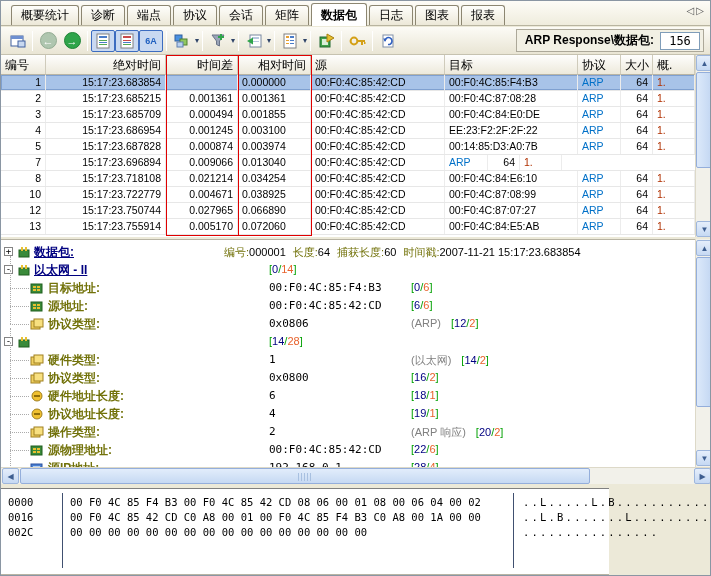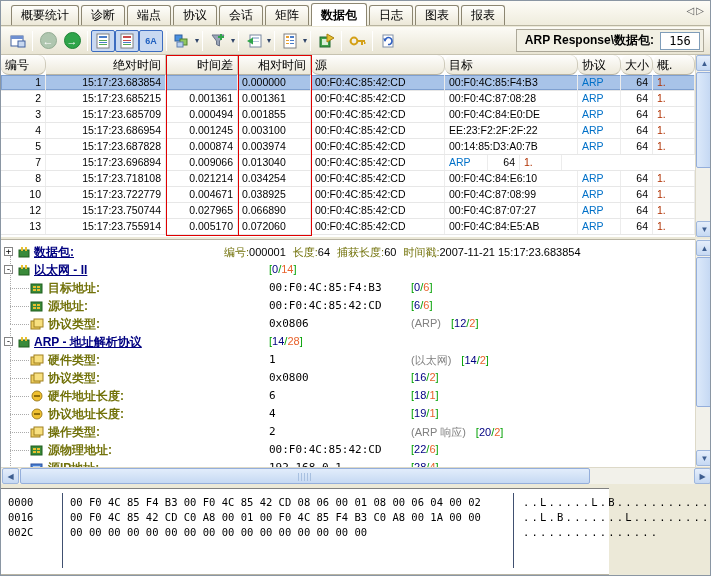--- a/index.html
+++ b/index.html
@@ -47,21 +47,21 @@
       white-space:nowrap;overflow:hidden;color:#000;}
   .c-no{width:45px;text-align:right;}
   .c-abs{width:120px;text-align:right;}
   .c-dt{width:72px;text-align:right;}
   .c-rel{width:73px;text-align:left;}
   .c-src{width:134px;}
   .c-dst{width:133px;}
   .c-pro{width:43px;color:#0070C8;}
   .c-sz{width:32px;text-align:right;}
   .c-sum{width:42px;color:#B03000;}
-  .th.c-no,.th.c-pro,.th.c-sz,.th.c-sum,.th.c-src,.th.c-dst{text-align:left;border-radius:8px;}
+  .th.c-no,.th.c-pro,.th.c-sz,.th.c-sum,.th.c-src,.th.c-dst{text-align:left;}
   #redbox{position:absolute;left:165px;top:0;width:146px;height:181px;
           border:1px solid #E00000;pointer-events:none;z-index:5;}
   #redmid{position:absolute;left:71px;top:0;width:1px;height:100%;background:#E00000;}
 
   
   .vscroll{position:absolute;width:17px;background:#F2F1EA;border-left:1px solid #DDD9C8;}
   .sbtn{position:absolute;left:0;width:17px;height:16px;background:linear-gradient(#E5EEFB,#C6D9F3);
         border:1px solid #9EB6DC;border-radius:2px;color:#3E5E90;font-size:8px;
         display:flex;align-items:center;justify-content:center;}
   .vthumb{position:absolute;left:0;width:17px;background:linear-gradient(90deg,#DCE9FA,#C2D6F2);
@@ -451,21 +451,20 @@
       <span class="tanno"><span class="paren">(ARP)</span><span class="off"><i>[</i><b class="o">12</b><i>/</i><b class="l">2</b><i>]</i></span></span>
     </div>
 
     <div class="trow secline">
       <div class="expand">-</div>
       <svg class="ticon" style="left:16px" width="14" height="12">
           <rect x="2" y="4" width="10" height="7" fill="#3A8A3A" stroke="#1F5F1F"></rect>
           <rect x="4" y="1" width="2" height="4" fill="#E8C030"></rect>
           <rect x="8" y="1" width="2" height="4" fill="#E8C030"></rect>
         </svg>
-      <span class="sec-label">ARP - 地址解析协议</span>
       <span class="tanno atval off"><i>[</i><b class="o">14</b><i>/</i><b class="l">28</b><i>]</i></span>
     </div>
 
     <div class="trow leaf">
       <svg class="ticon" style="left:29px" width="14" height="12">
           <rect x="1" y="3" width="9" height="8" fill="#F0D060" stroke="#A08020"></rect>
           <rect x="4" y="1" width="9" height="8" fill="#F8E080" stroke="#A08020"></rect>
         </svg>
       <span class="leaf-label">硬件类型:</span>
       <span class="tval">1</span>

